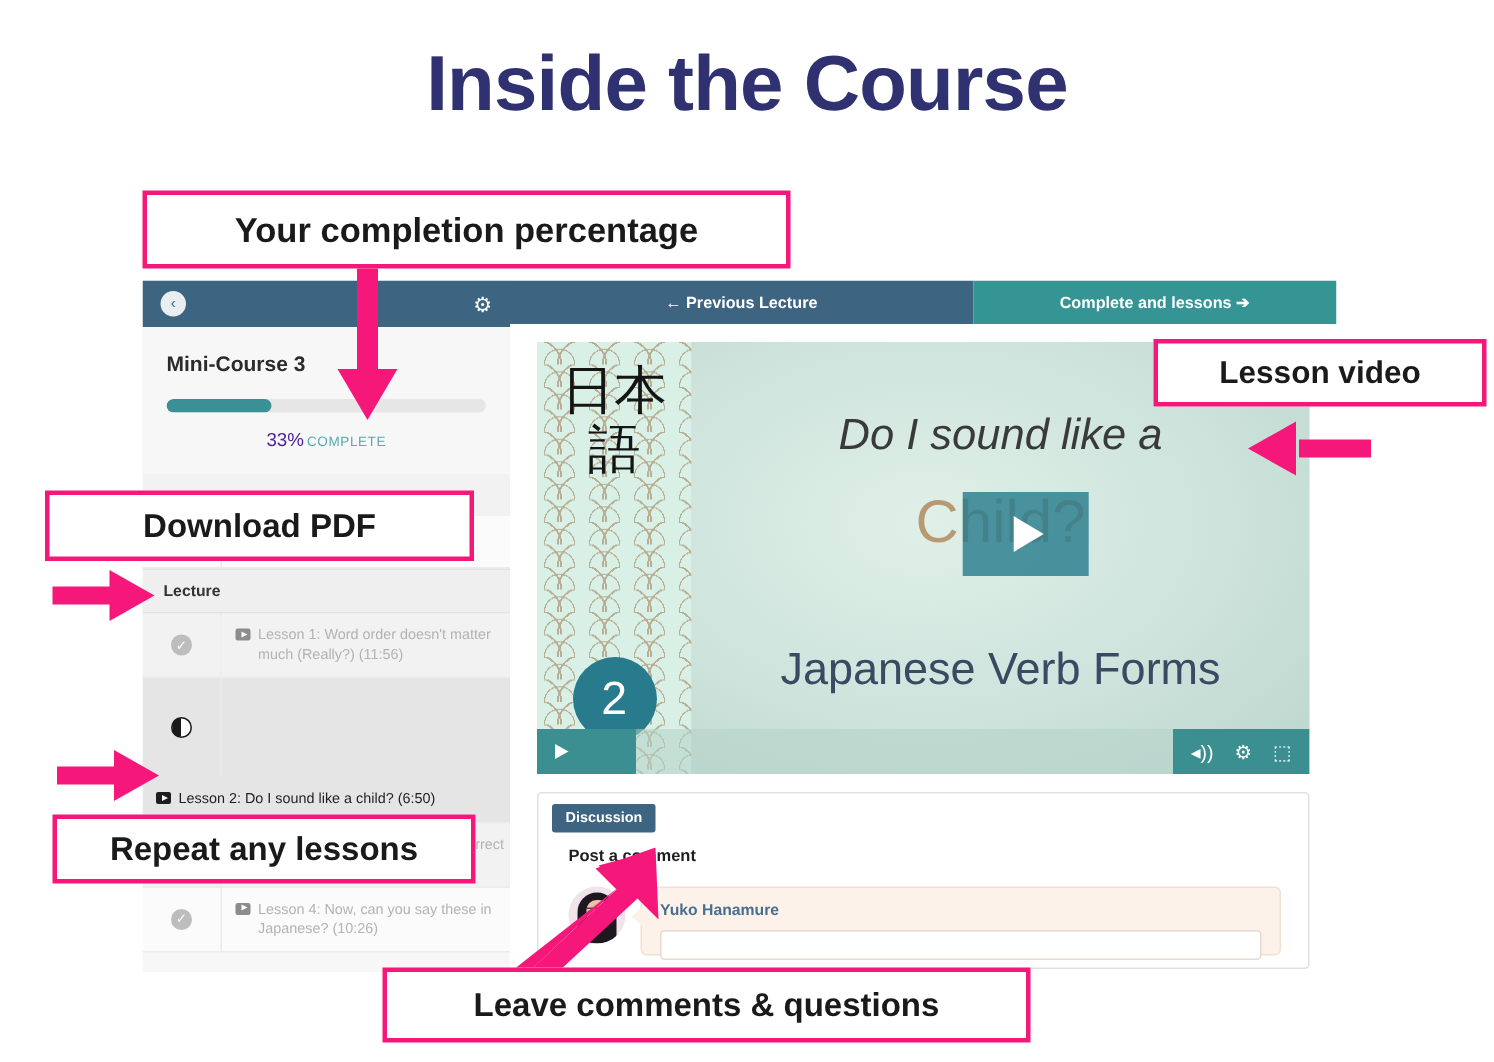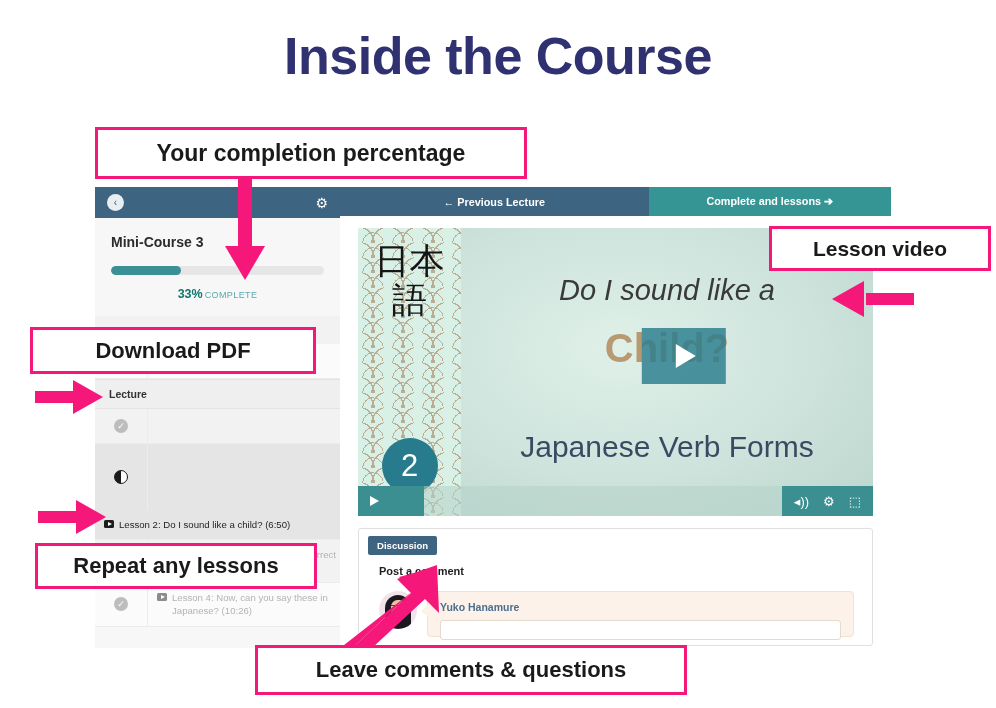--- a/index.html
+++ b/index.html
@@ -54,21 +54,21 @@
   }
   .prog-track{
     height:9px; border-radius:5px; background:#e6e6e6; overflow:hidden;
   }
   .prog-fill{
     height:100%; border-radius:5px; background:#3b9096;
   }
   .prog-label{
     text-align:center; margin-top:9px; padding-bottom:14px;
   }
-  .prog-pct{ font-size:12.5px; font-weight:bold; color:#0f766e; }
+  .prog-pct{ font-size:12.5px; font-weight:normal; color:#4c1d95; }
   .prog-word{ font-size:9px; color:#58aaae; letter-spacing:.4px; margin-left:2px; }
   .sb-gap{ height:28px; background:#f2f2f2; }
 
   .sb-row{
     display:flex; align-items:flex-start;
     min-height:34px; background:#fbfbfb;
     border-bottom:1px solid #ececec;
   }
   .sb-row.alt{ background:#f2f2f2; }
   .sb-row.active{ background:#e5e5e5;flex-direction:column; }
@@ -168,21 +168,21 @@
   .slide-body{
     flex:1; position:relative;
     background:radial-gradient(ellipse at 38% 42%, #dff0e8 0%, #cde3dc 55%, #bcd6cd 100%);
   }
   .s-line1{
     position:absolute; left:0; right:0; top:46px; text-align:center;
     font-style:italic; font-size:29px; color:#3a3a3a; font-weight:500;
   }
   .s-line2{
     position:absolute; left:0; right:0; top:98px; text-align:center;
-    font-size:40px; color:#b89a72; font-weight:700;
+    font-size:40px; color:#b89a72; font-weight:400;
   }
   .playbtn{
     position:absolute; left:50%; top:100px; transform:translateX(-30%);
     width:84px; height:56px; background:rgba(42,125,141,.82);
     display:flex; align-items:center; justify-content:center;
   }
   .playbtn::after{
     content:""; border-left:20px solid #fff;
     border-top:12px solid transparent; border-bottom:12px solid transparent;
     margin-left:4px;
@@ -310,20 +310,24 @@
         <span class="doc-ico"></span>
         <span class="txt-dim">Vocabulary List &amp; Verb List</span>
       </div>
     </div>
 
     <div class="sb-section">Lecture</div>
 
     <div class="sb-row alt">
       <div class="sb-status">
         <span class="circ-done">✓</span>
+      </div>
+      <div class="sb-text">
+        <span class="vid-ico"></span>
+        <span class="txt-dim">Lesson 1: Word order doesn't matter much (Really?) (11:56)</span>
       </div>
     </div>
 
     <div class="sb-row active">
       <div class="sb-status">
         <span class="circ-half"></span>
       </div>
       <div class="sb-text">
         <span class="vid-ico dark"></span>
         <span class="txt-dark">Lesson 2: Do I sound like a child? (6:50)</span>

